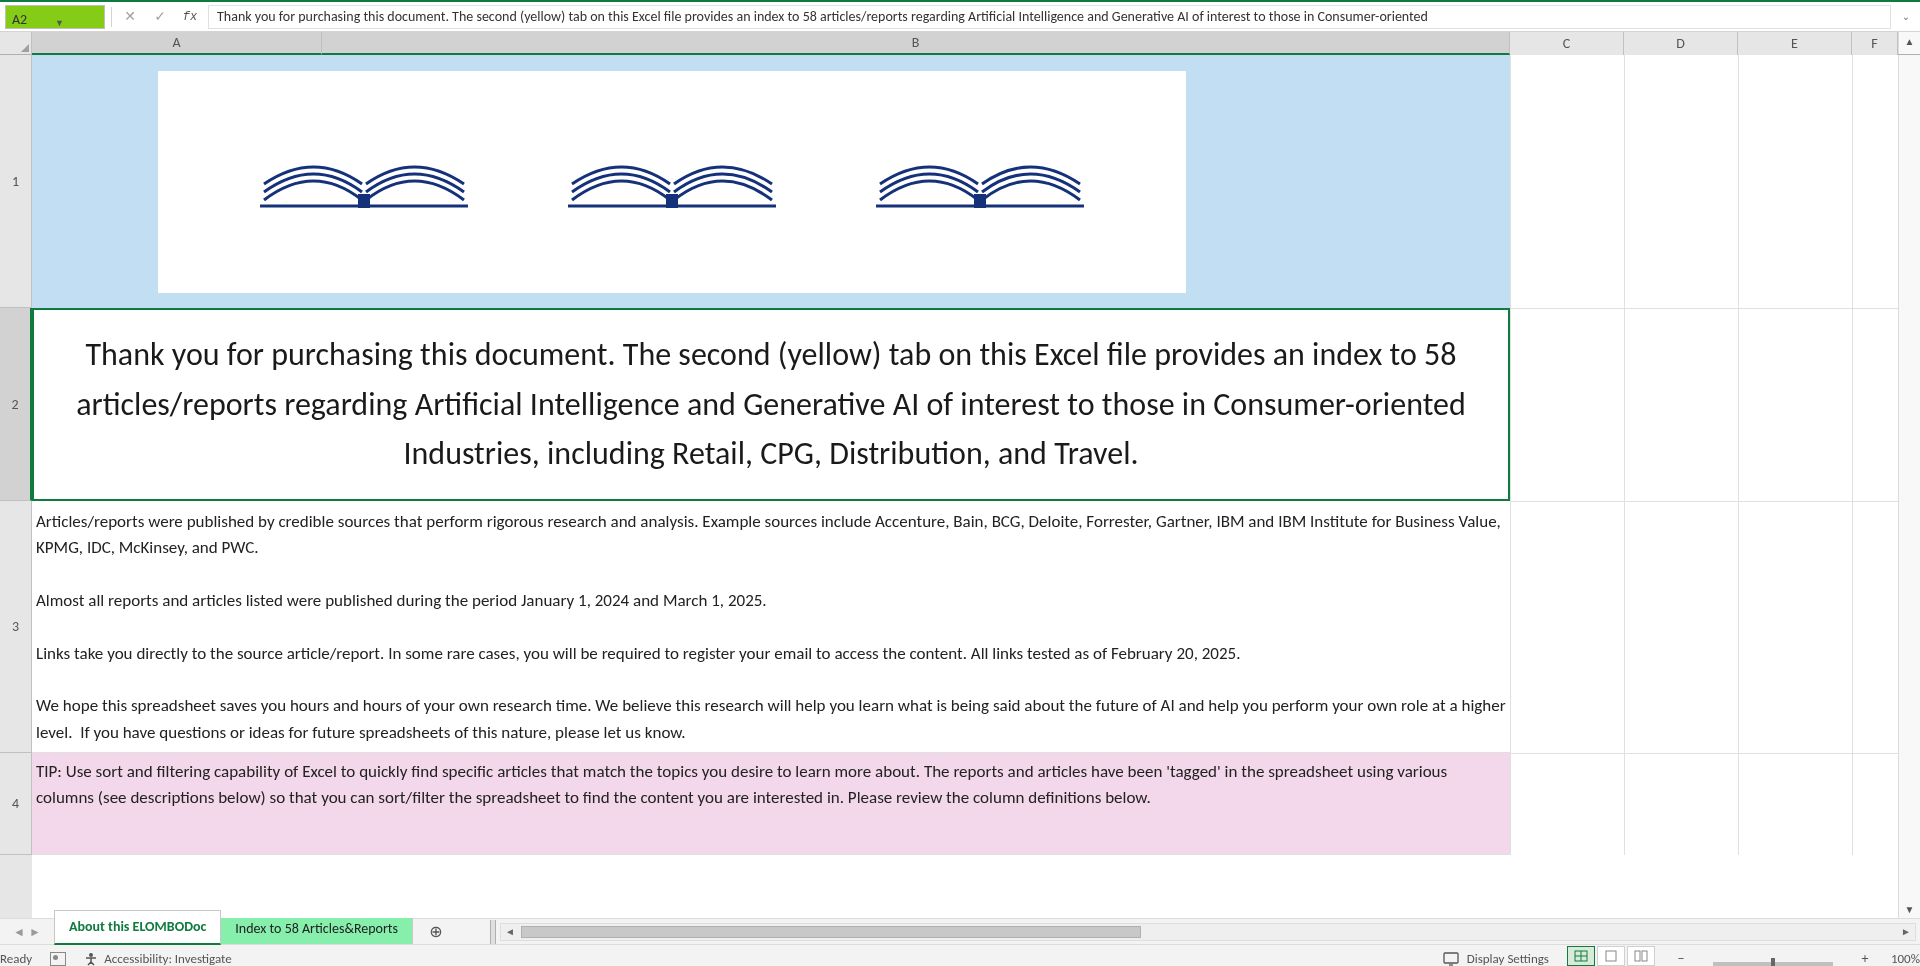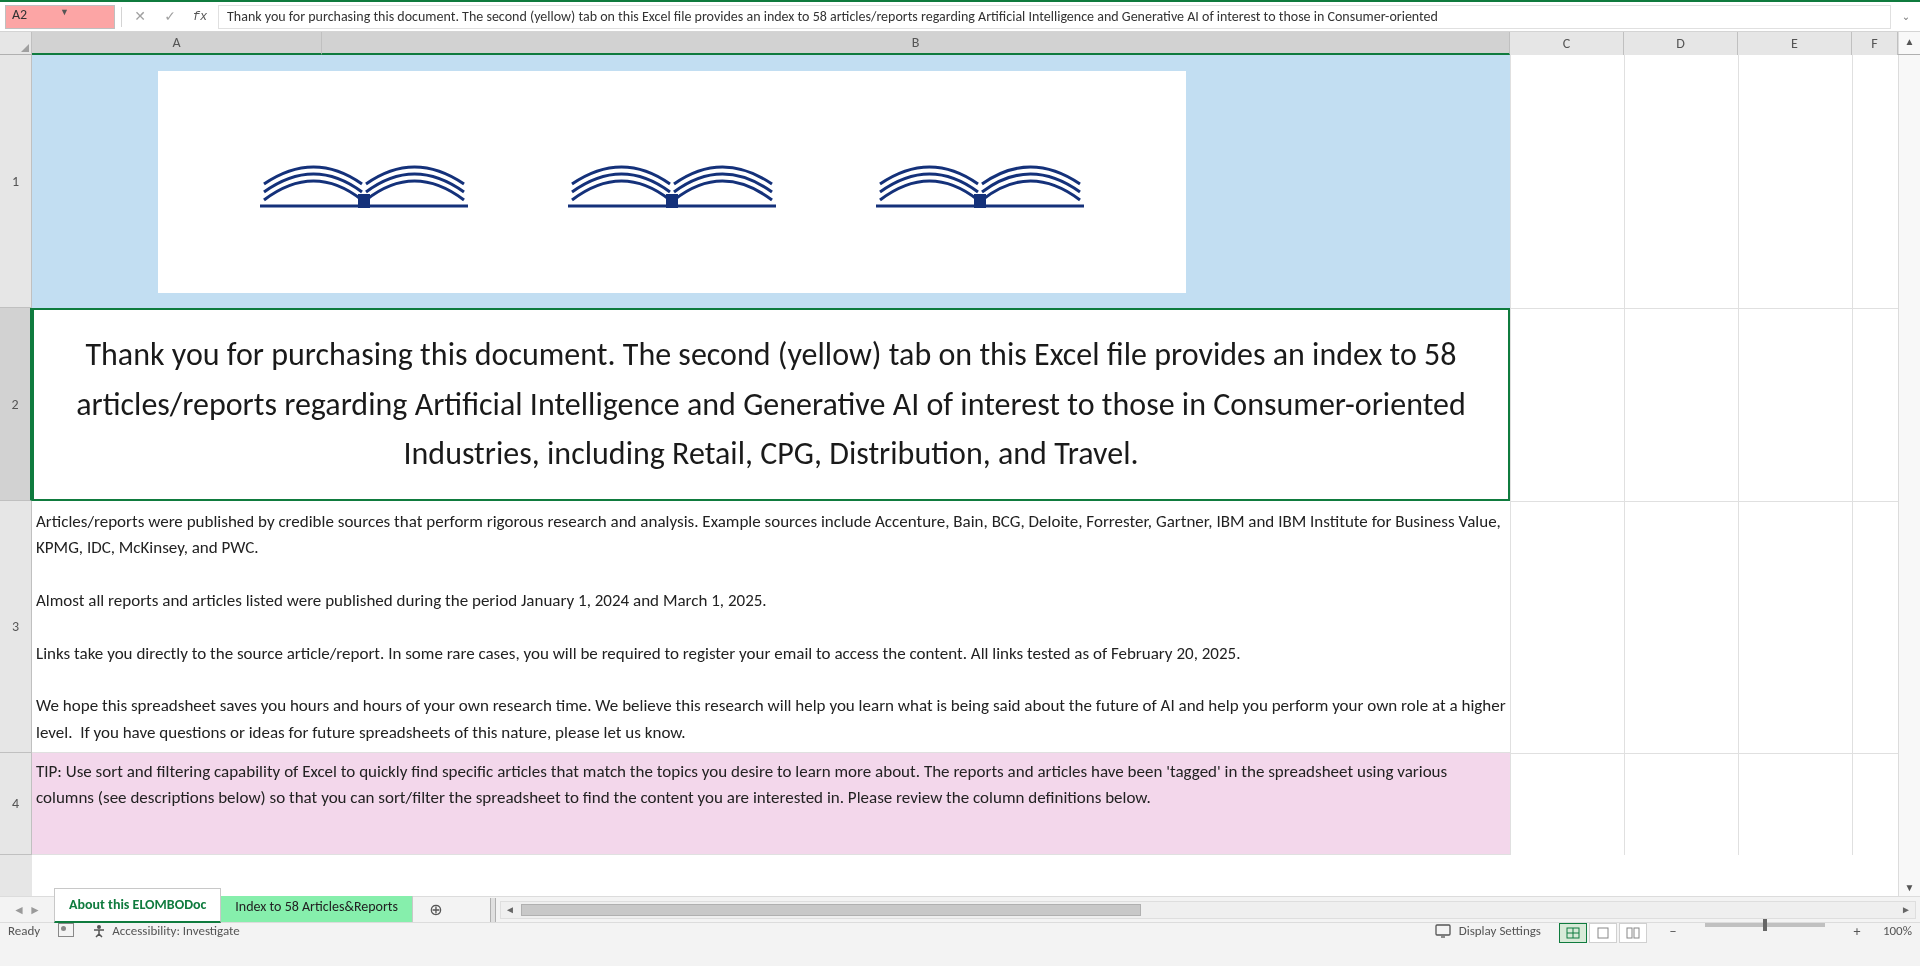--- a/index.html
+++ b/index.html
@@ -1,21 +1,21 @@
 <!DOCTYPE html>
 <html><head>
 <meta charset="utf-8">
 <style>
 *{margin:0;padding:0;box-sizing:border-box}
 body{font-family:Calibri,"Segoe UI",Arial,sans-serif;font-size:12px;background:#fff;overflow:hidden;color:#333}
 .app{width:1920px;height:966px;display:flex;flex-direction:column;border-top:2px solid #0f7b3e}
 
 
 .formula-bar{height:30px;display:flex;align-items:center;border-bottom:1px solid #d4d4d4;background:#fff;padding:2px 5px;gap:6px}
-.name-box{width:110px;height:24px;border:1px solid #bfbfbf;background:#fca5a5;display:flex;align-items:flex-start;padding:0 6px;font-size:14px}
+.name-box{width:100px;height:24px;border:1px solid #bfbfbf;background:#84cc16;display:flex;align-items:flex-end;padding:0 6px;font-size:14px}
 .name-box span{flex:1}
 .name-box .dd{font-size:9px;color:#555}
 .fb-divider{width:1px;height:20px;background:#d4d4d4}
 .fb-btn{width:24px;height:24px;display:flex;align-items:center;justify-content:center;color:#a0a0a0;font-size:14px}
 .fx{font-style:italic;font-family:Liberation Mono, monospace;color:#555;font-size:12px}
 .formula-content{flex:1;height:24px;border:1px solid #e0e0e0;display:flex;align-items:center;padding:0 8px;font-size:14px;white-space:nowrap;overflow:hidden}
 .formula-expand{width:18px;height:24px;display:flex;align-items:center;justify-content:center;font-size:10px;color:#777}
 
 
 .grid-area{flex:1;display:flex;flex-direction:column;position:relative;background:#fff}
@@ -67,21 +67,21 @@
 .tab.active{background:#fff;color:#0f7b3e;font-weight:600;border-bottom:2px solid #0f7b3e;position:relative;z-index:2}
 .tab.yellow{background:#86efac;color:#222}
 .tab-add{width:28px;height:24px;display:flex;align-items:center;justify-content:center;color:#555;font-size:16px;margin-left:10px}
 .tab-split{width:6px;height:24px;margin-left:40px;background:#e0e0e0;border-left:1px solid #b0b0b0;border-right:1px solid #b0b0b0}
 .hscroll-bar{flex:1;height:18px;margin:0 4px;background:#efefef;border:1px solid #dedede;display:flex;align-items:center}
 .hscroll-bar .harrow{width:18px;text-align:center;color:#666;font-size:10px}
 .hscroll-bar .htrack{flex:1;height:14px;position:relative}
 .hscroll-bar .hthumb{position:absolute;left:2px;top:1px;width:620px;height:12px;background:#c8c8c8;border:1px solid #b0b0b0}
 
 
-.status{height:44px;display:flex;align-items:flex-start;background:#f3f3f3;border-top:1px solid #dcdcdc;padding:0 8px;font-size:13px;color:#555;gap:18px}
+.status{height:22px;display:flex;align-items:flex-end;background:#f3f3f3;border-top:1px solid #dcdcdc;padding:0 0;font-size:13px;color:#555;gap:18px}
 .status .spacer{flex:1}
 .status .views{display:flex;gap:2px}
 .status .vbtn{width:28px;height:20px;border:1px solid #d0d0d0;display:flex;align-items:center;justify-content:center;background:#fff}
 .status .vbtn.active{background:#d8ead8;border-color:#0f7b3e}
 .zoom-slider{width:120px;height:4px;background:#c0c0c0;position:relative;margin:0 6px}
 .zoom-slider .zthumb{position:absolute;top:-4px;left:58px;width:4px;height:12px;background:#666}
 .zs-btn{width:16px;height:16px;display:flex;align-items:center;justify-content:center;font-size:14px;color:#555}
 .ds{display:flex;align-items:center;gap:8px}
 .ds svg{display:block}
 .acc{display:flex;align-items:center;gap:6px}

